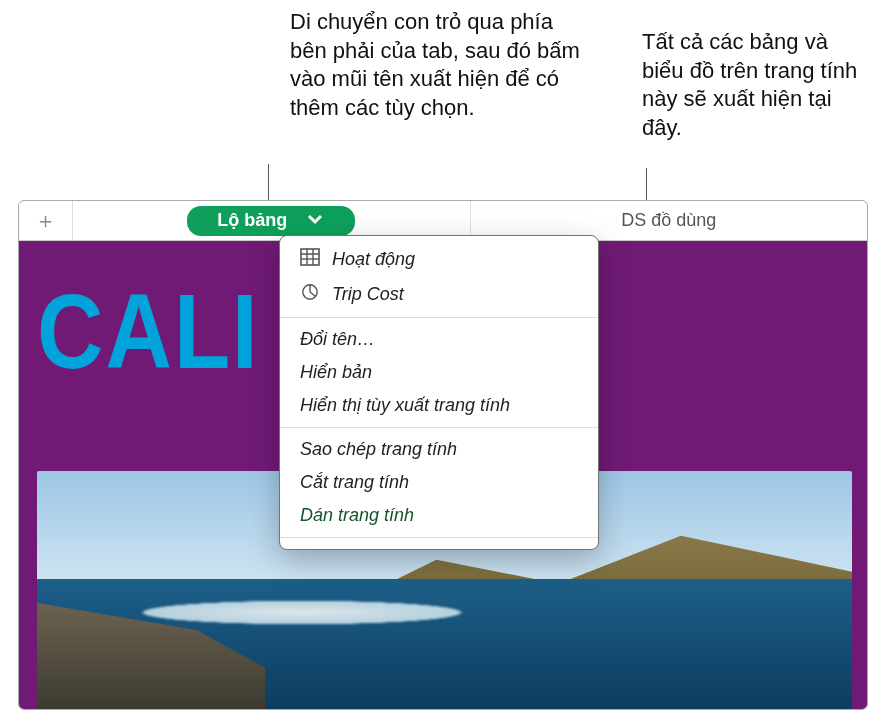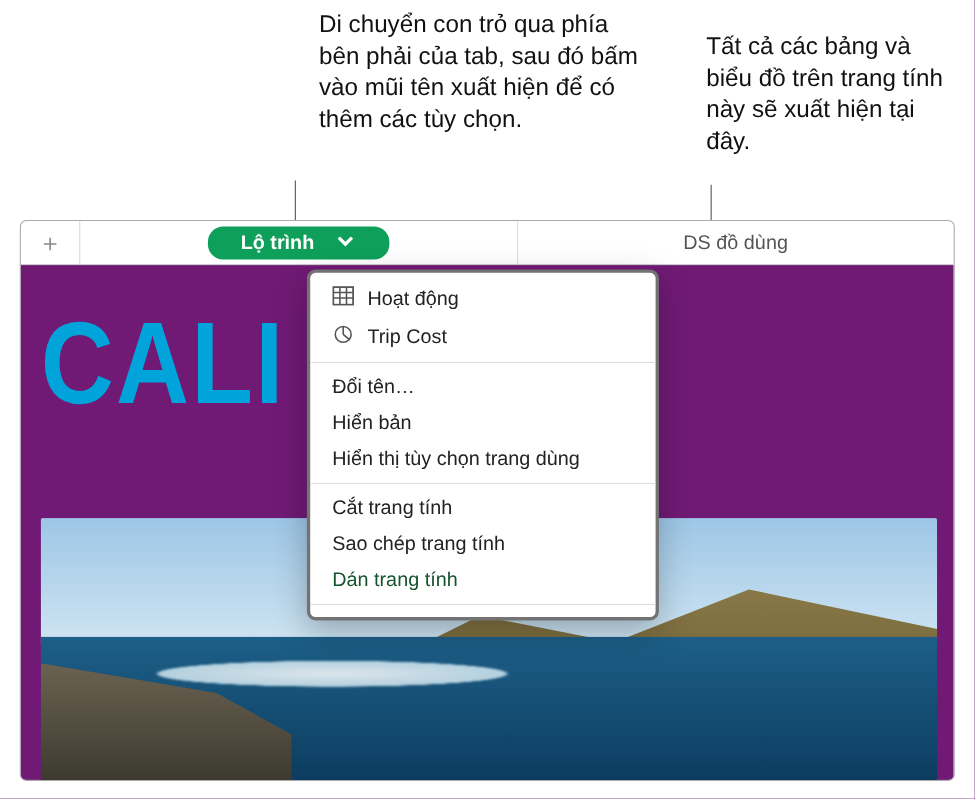--- a/index.html
+++ b/index.html
@@ -22,23 +22,23 @@
 .plusbtn { width:54px; display:flex; align-items:center; justify-content:center;
            color:#888; font-size:22px; border-right:1px solid #ddd; }
 .tab     { flex:1; display:flex; align-items:center; justify-content:center;
            font-size:18px; color:#555; border-right:1px solid #ddd; position:relative; }
 .tab.active { }
 .tab .pill { background:#0ea05a; color:#fff; padding:4px 30px 5px; border-radius:14px;
              font-weight:600; display:inline-flex; align-items:center; gap:18px; }
 .tab .chev { color:#fff; font-size:12px; }
 
 
-.menu { position:absolute; left:260px; top:44px; width:320px; background:#fff;
-        border:3px solid #737373; border-radius:8px; box-shadow:0 10px 30px rgba(0,0,0,.25);
-        padding:6px 0; z-index:30; }
+.menu { position:absolute; left:260px; top:34px; width:320px; background:#fff;
+        border:1px solid #737373; border-radius:8px; box-shadow:0 10px 30px rgba(0,0,0,.25);
+        padding:6px 0; z-index:30;font-style:italic; }
 .menu .item { padding:6px 20px 6px 20px; font-size:18px; color:#222; display:flex;
               align-items:center; gap:12px; white-space:nowrap; }
 .menu .item.disabled { color:#14532d; }
 .menu .sep  { height:1px; background:#ddd; margin:5px 0; }
 
 
 .canvas { position:absolute; left:0; top:40px; right:0; bottom:0; background:#701a75; }
 .bigtitle { position:absolute; left:18px; top:38px; font-size:92px; font-weight:800;
             letter-spacing:2px; color:#00a3da; font-family:"Arial Black","Helvetica Neue",sans-serif;
             transform:scaleY(1.15); }
@@ -72,21 +72,21 @@
 <div class="leader" style="left:646px; top:168px; width:1px; height:108px;"></div>
 <div class="leader" style="left:610px; top:276px; width:36px; height:1px;"></div>
 
 <div class="appwin">
 
   <div class="tabbar">
     <div class="plusbtn">＋</div>
 
     <div class="tab active">
       <span class="pill">
-        <span>Lộ trình</span>
+        <span>Lộ bảng</span>
         <span class="chev">
           <svg class="mini-icon" viewBox="0 0 12 12">
               <path d="M2 4l4 4 4-4" fill="none" stroke="#fff" stroke-width="2"></path>
             </svg>
         </span>
       </span>
     </div>
 
 
     <div class="tab" style="border-right:none;">
@@ -131,30 +131,30 @@
 
     <div class="sep"></div>
 
     <div class="item">
         <span>Đổi tên…</span>
       </div>
     <div class="item">
         <span>Hiển bản</span>
       </div>
     <div class="item">
-        <span>Hiển thị tùy chọn trang dùng</span>
+        <span>Hiển thị tùy xuất trang tính</span>
       </div>
 
     <div class="sep"></div>
 
     <div class="item">
-        <span>Cắt trang tính</span>
+        <span>Sao chép trang tính</span>
       </div>
     <div class="item">
-        <span>Sao chép trang tính</span>
+        <span>Cắt trang tính</span>
       </div>
     <div class="item disabled">
         <span>Dán trang tính</span>
       </div>
 
     <div class="sep"></div>
 
   </div>
 
 </div>

